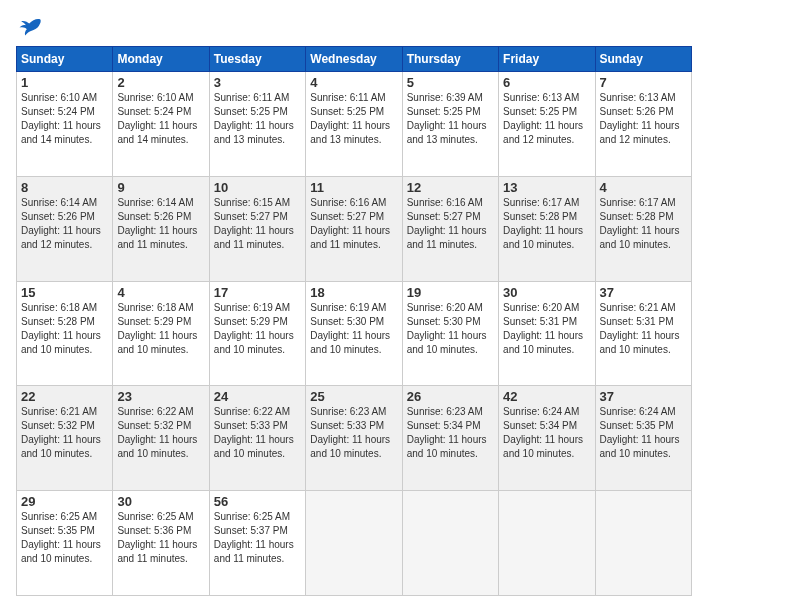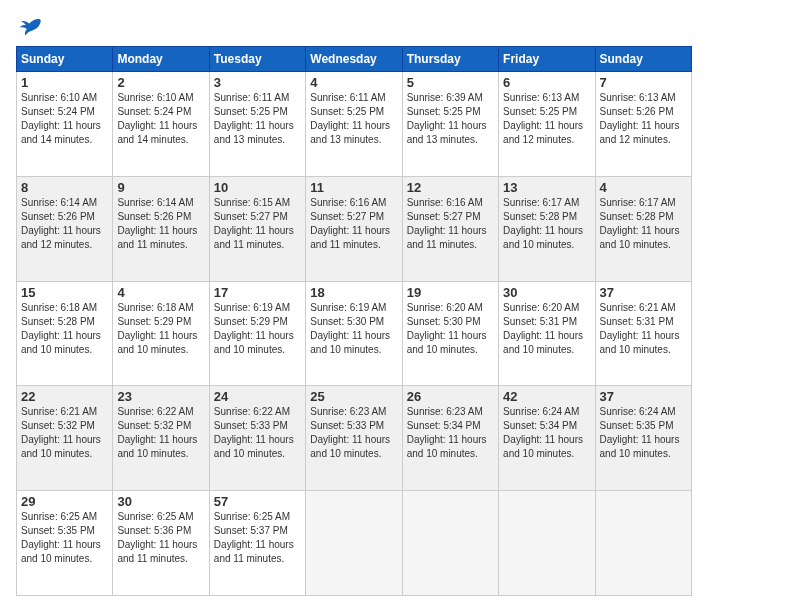--- a/index.html
+++ b/index.html
@@ -408,21 +408,21 @@
           <td>
         <span class="day-number">30</span>
         <div class="day-info">
           <span>Sunrise: 6:25 AM</span><br>
           <span>Sunset: 5:36 PM</span><br>
           <span>Daylight: 11 hours</span><br>
           <span>and 11 minutes.</span>
         </div>
       </td>
           <td>
-        <span class="day-number">57</span>
+        <span class="day-number">56</span>
         <div class="day-info">
           <span>Sunrise: 6:25 AM</span><br>
           <span>Sunset: 5:37 PM</span><br>
           <span>Daylight: 11 hours</span><br>
           <span>and 11 minutes.</span>
         </div>
       </td>
           <td class="empty"></td>
           <td class="empty"></td>
           <td class="empty"></td>

